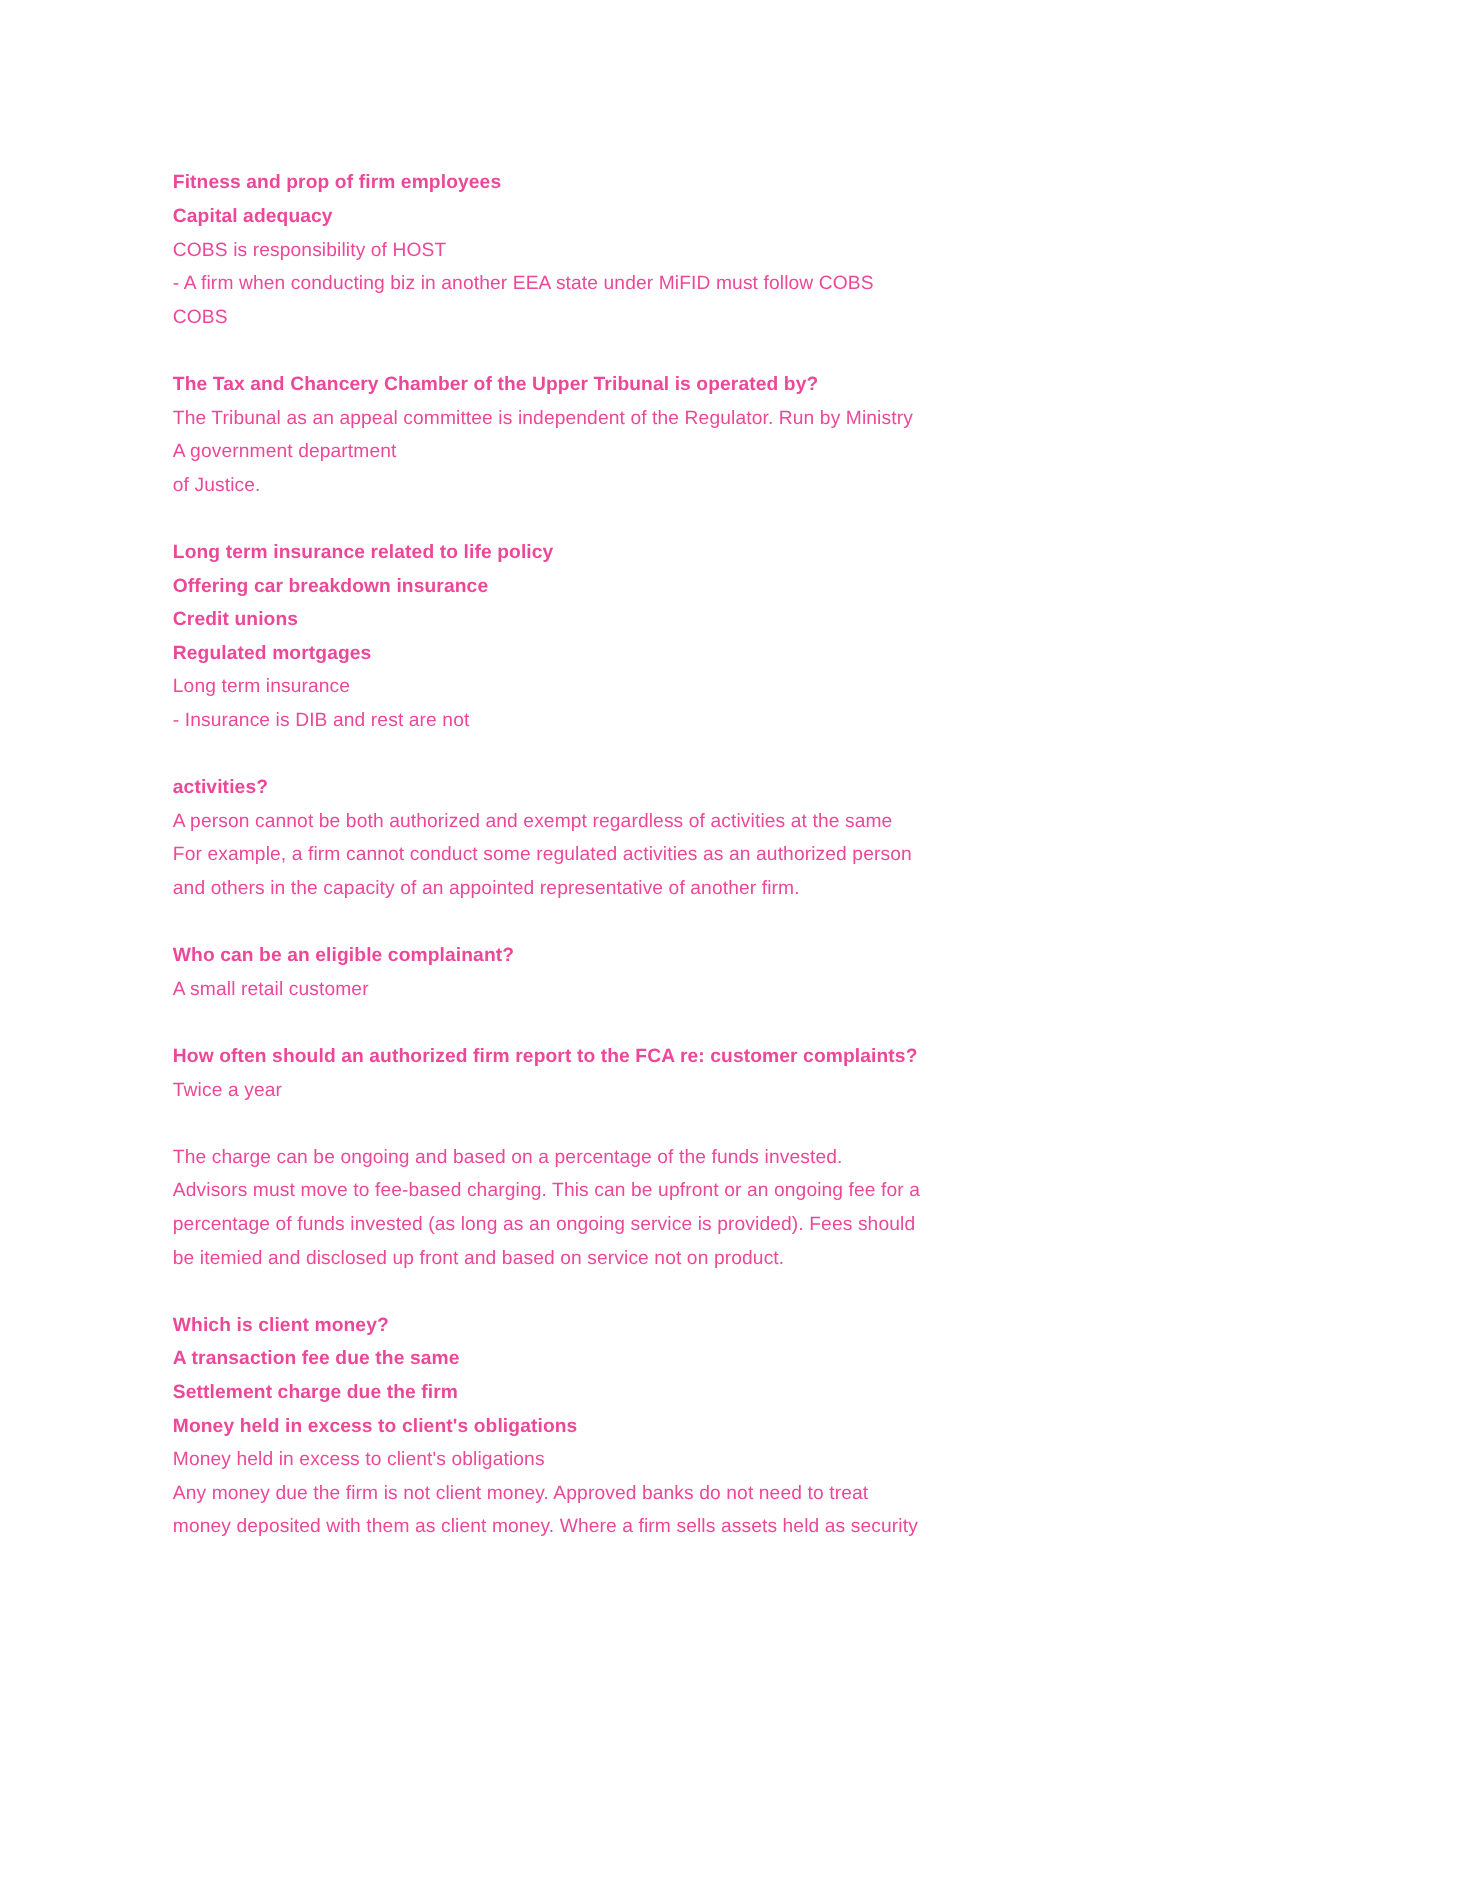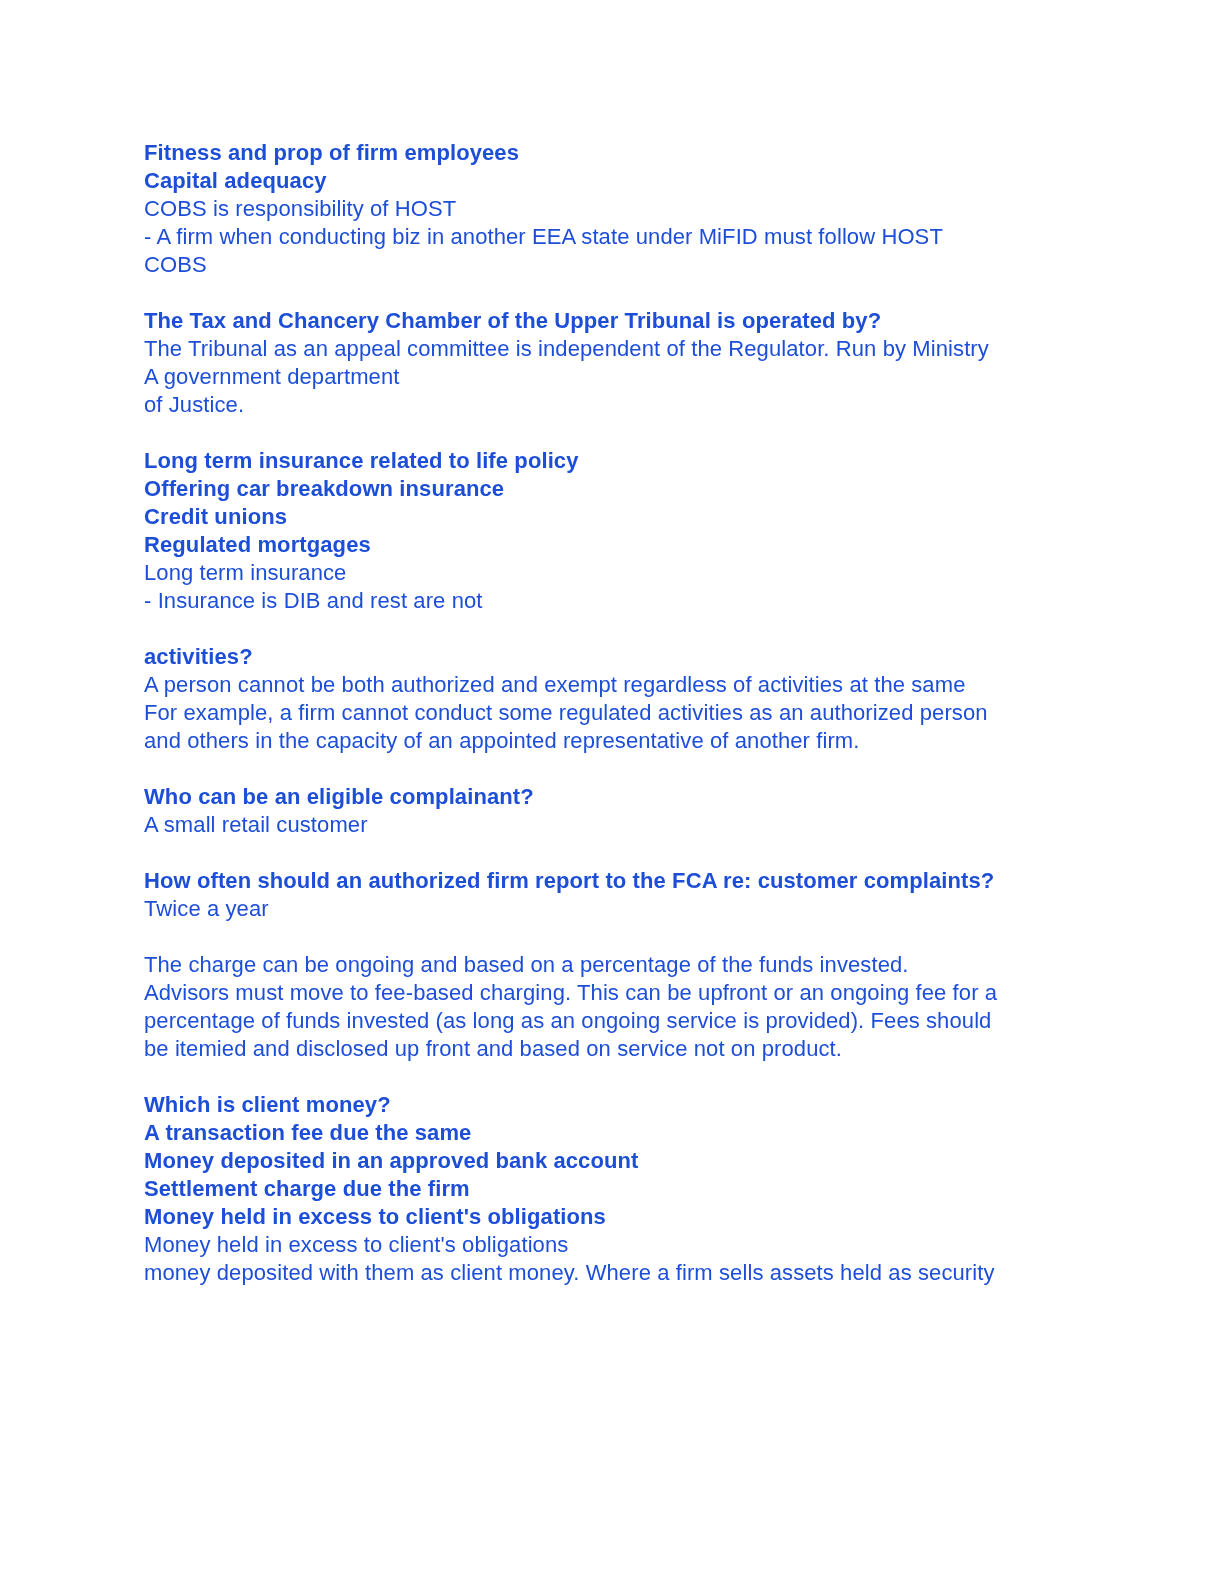--- a/index.html
+++ b/index.html
@@ -20,22 +20,22 @@
     top: 0;
     width: 1224px;
     height: 1584px;
     background: #ffffff;
   }
   .content {
     position: absolute;
     left: 144px;
     top: 139px;
     width: 940px;
-    color: #1d4ed8;
-    font-size: 22px;
+    color: #ec4899;
+    font-size: 16px;
     line-height: 28px;
     letter-spacing: 0.1px;
   }
   .qa-block {
     margin: 0 0 28px 0;
   }
   .qa-block:last-child {
     margin-bottom: 0;
   }
   .text-line {
@@ -48,21 +48,21 @@
 </style>
 </head>
 <body>
 
 <div class="page">
   <div class="content" id="doc-content">
       <div class="qa-block">
         <div class="text-line bold">Fitness and prop of firm employees</div>
         <div class="text-line bold">Capital adequacy</div>
         <div class="text-line">COBS is responsibility of HOST</div>
-        <div class="text-line">- A firm when conducting biz in another EEA state under MiFID must follow HOST</div>
+        <div class="text-line">- A firm when conducting biz in another EEA state under MiFID must follow COBS</div>
         <div class="text-line">COBS</div>
       </div>
       <div class="qa-block">
         <div class="text-line bold">The Tax and Chancery Chamber of the Upper Tribunal is operated by?</div>
         <div class="text-line">The Tribunal as an appeal committee is independent of the Regulator. Run by Ministry</div>
         <div class="text-line">A government department</div>
         <div class="text-line">of Justice.</div>
       </div>
       <div class="qa-block">
         <div class="text-line bold">Long term insurance related to life policy</div>
@@ -88,20 +88,20 @@
       </div>
       <div class="qa-block">
         <div class="text-line">The charge can be ongoing and based on a percentage of the funds invested.</div>
         <div class="text-line">Advisors must move to fee-based charging. This can be upfront or an ongoing fee for a</div>
         <div class="text-line">percentage of funds invested (as long as an ongoing service is provided). Fees should</div>
         <div class="text-line">be itemied and disclosed up front and based on service not on product.</div>
       </div>
       <div class="qa-block">
         <div class="text-line bold">Which is client money?</div>
         <div class="text-line bold">A transaction fee due the same</div>
-        <div class="text-line bold">Money deposited in an approved bank account</div>
         <div class="text-line bold">Settlement charge due the firm</div>
         <div class="text-line bold">Money held in excess to client's obligations</div>
         <div class="text-line">Money held in excess to client's obligations</div>
+        <div class="text-line">Any money due the firm is not client money. Approved banks do not need to treat</div>
         <div class="text-line">money deposited with them as client money. Where a firm sells assets held as security</div>
       </div>
     </div>
 </div>
 
 </body></html>

